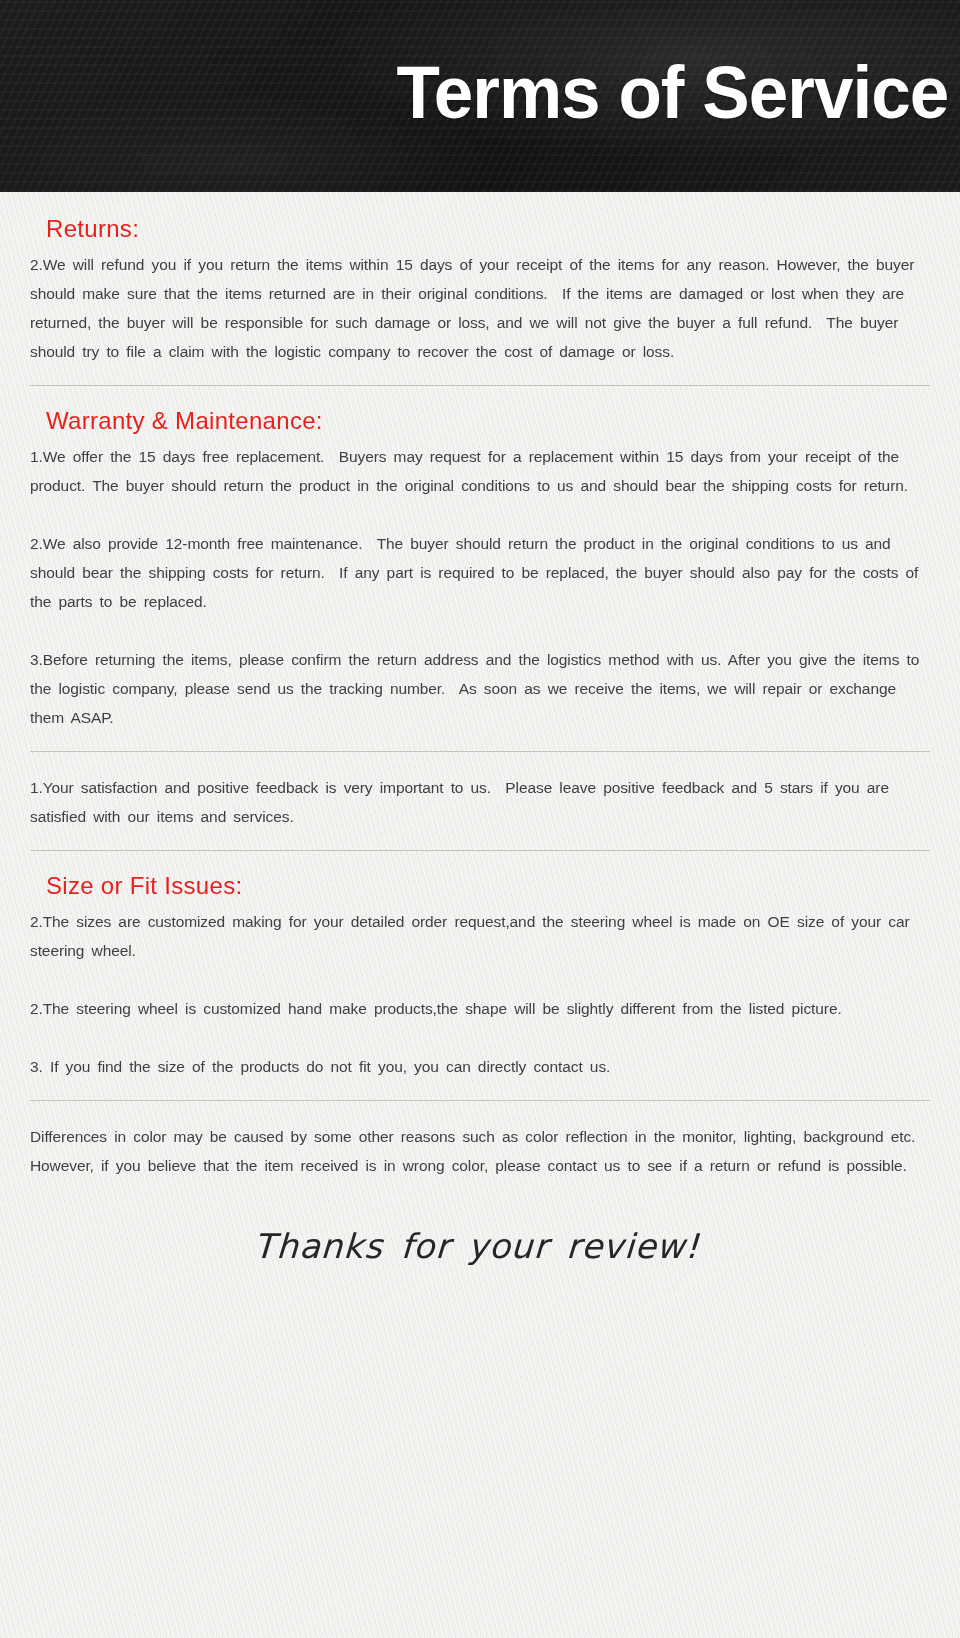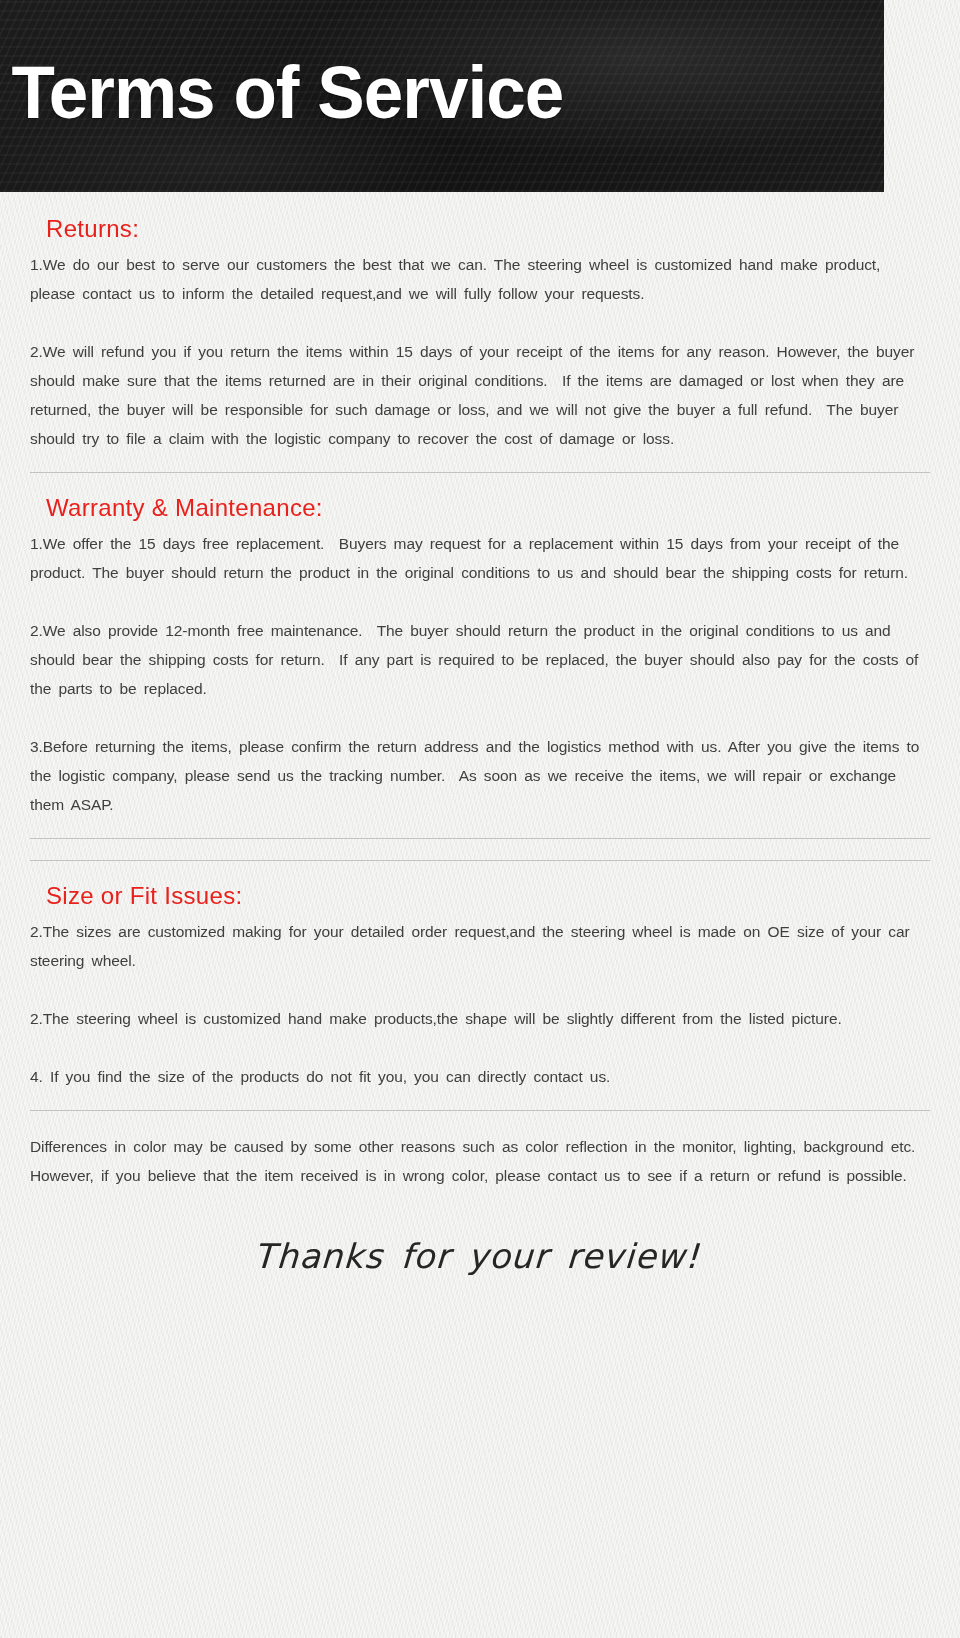--- a/index.html
+++ b/index.html
@@ -15,22 +15,22 @@
   html,body{margin:0;padding:0;}
   body{
     width:960px;height:1638px;overflow:hidden;
     background:
       repeating-linear-gradient(105deg, rgba(255,255,255,0.5) 0 1px, rgba(255,255,255,0) 1px 3px),
       repeating-linear-gradient(75deg, rgba(176,176,170,0.10) 0 2px, rgba(176,176,170,0) 2px 5px),
       var(--page-bg);
     font-family:"Liberation Sans", sans-serif;
   }
   .banner{
-    height:192px;width:884px;
-    display:flex;align-items:center;justify-content:flex-start;
+    height:192px;width:960px;
+    display:flex;align-items:center;justify-content:flex-end;
     background:
       radial-gradient(ellipse 60% 80% at 72% 30%, rgba(95,95,95,0.30), rgba(0,0,0,0) 65%),
       radial-gradient(ellipse 45% 60% at 25% 85%, rgba(80,80,80,0.18), rgba(0,0,0,0) 60%),
       repeating-linear-gradient(115deg, rgba(255,255,255,0.035) 0 2px, rgba(255,255,255,0) 2px 7px),
       repeating-linear-gradient(0deg, rgba(255,255,255,0.03) 0 2px, rgba(255,255,255,0) 2px 9px),
       linear-gradient(135deg,#1c1c1c 0%,#121212 55%,#1a1a1a 100%);
   }
   .banner h1{
     margin:0;padding-bottom:8px;
     font-size:74px;font-weight:700;letter-spacing:-1px;
@@ -74,45 +74,45 @@
 <div class="page">
 
   <header class="banner">
     <h1>Terms of Service</h1>
   </header>
 
   <main class="content">
 
     <section class="section">
       <h2 class="heading">Returns:</h2>
-      <p class="para">1.We do our best to serve our customers the best that we can. The steering wheel is customized hand make product, please contact us to inform the detailed request,and we will fully follow your requests.</p>
       <p class="para">2.We will refund you if you return the items within 15 days of your receipt of the items for any reason. However, the buyer should make sure that the items returned are in their original conditions.  If the items are damaged or lost when they are returned, the buyer will be responsible for such damage or loss, and we will not give the buyer a full refund.  The buyer should try to file a claim with the logistic company to recover the cost of damage or loss.</p>
     </section>
 
     <hr class="divider">
 
     <section class="section">
       <h2 class="heading">Warranty &amp; Maintenance:</h2>
       <p class="para">1.We offer the 15 days free replacement.  Buyers may request for a replacement within 15 days from your receipt of the product. The buyer should return the product in the original conditions to us and should bear the shipping costs for return.</p>
       <p class="para">2.We also provide 12-month free maintenance.  The buyer should return the product in the original conditions to us and should bear the shipping costs for return.  If any part is required to be replaced, the buyer should also pay for the costs of the parts to be replaced.</p>
       <p class="para">3.Before returning the items, please confirm the return address and the logistics method with us. After you give the items to the logistic company, please send us the tracking number.  As soon as we receive the items, we will repair or exchange them ASAP.</p>
     </section>
 
     <hr class="divider">
 
     <section class="section">
+      <p class="para">1.Your satisfaction and positive feedback is very important to us.  Please leave positive feedback and 5 stars if you are satisfied with our items and services.</p>
     </section>
 
     <hr class="divider">
 
     <section class="section">
       <h2 class="heading">Size or Fit Issues:</h2>
       <p class="para">2.The sizes are customized making for your detailed order request,and the steering wheel is made on OE size of your car steering wheel.</p>
       <p class="para">2.The steering wheel is customized hand make products,the shape will be slightly different from the listed picture.</p>
-      <p class="para">4. If you find the size of the products do not fit you, you can directly contact us.</p>
+      <p class="para">3. If you find the size of the products do not fit you, you can directly contact us.</p>
     </section>
 
     <hr class="divider">
 
     <section class="section">
       <p class="para">Differences in color may be caused by some other reasons such as color reflection in the monitor, lighting, background etc. However, if you believe that the item received is in wrong color, please contact us to see if a return or refund is possible.</p>
     </section>
 
     <div class="footer-note">Thanks for your review!</div>
 

